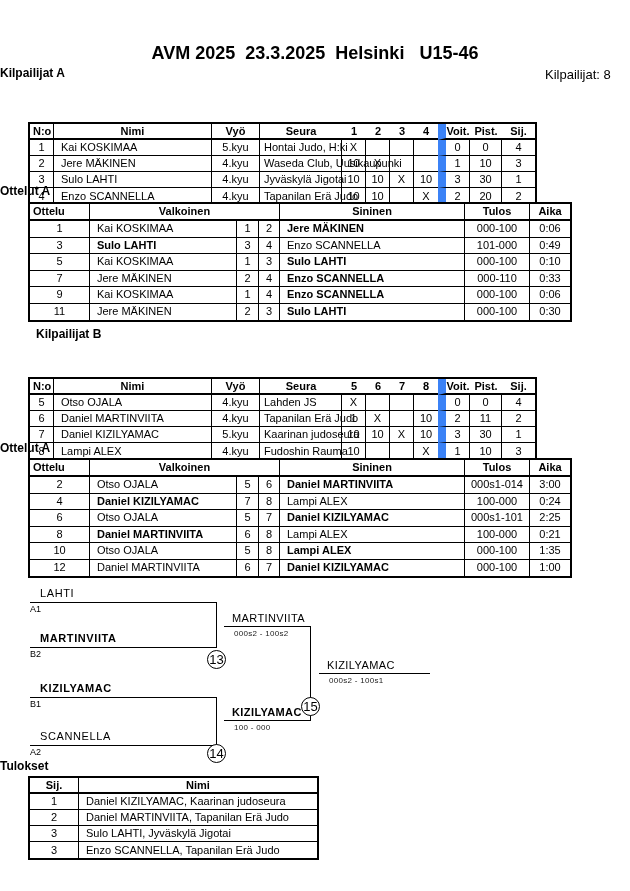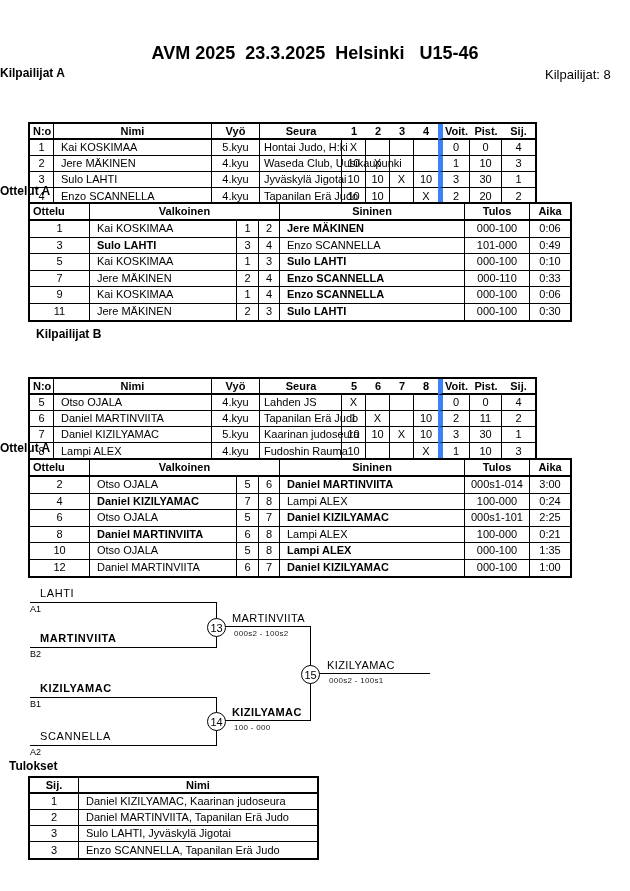--- a/index.html
+++ b/index.html
@@ -6,53 +6,53 @@
   .page{position:relative;width:630px;height:886px;background:#ffffff;color:#000;
         font-family:"Liberation Sans", sans-serif;overflow:hidden;}
   .title{position:absolute;left:0;top:43px;width:630px;text-align:center;
          font-size:18px;font-weight:bold;white-space:pre;}
   .count-note{position:absolute;left:545px;top:67px;font-size:13px;}
   .sec-label{position:absolute;font-size:12px;font-weight:bold;text-align:left;}
   .lbl-kilpa{left:0;top:66px;width:498px;}
   .lbl-ott1{left:0;top:184px;width:590px;}
   .lbl-kilpb{left:0;top:327px;width:498px;margin-left:36px;}
   .lbl-ott2{left:0;top:441px;width:590px;}
-  .lbl-tul{left:0;top:759px;width:362px;padding-left:9px;}
+  .lbl-tul{left:0;top:759px;width:362px;}
 
   .tbl{position:absolute;display:grid;border:2px solid #000;background:#fff;font-size:11px;}
   .kilp{grid-template-columns:24px 158px 48px 82px 24px 24px 24px 24px 32px 32px 33px;grid-auto-rows:16px;margin-top:32px;}
   .ott{grid-template-columns:60px 147px 22px 21px 185px 65px 40px;grid-template-rows:17px repeat(6,16.5px);}
   .tul{grid-template-columns:49px 238px;grid-auto-rows:16px;}
   .t-kilpa{left:28px;top:90px;}
   .t-ott1{left:28px;top:202px;}
   .t-kilpb{left:28px;top:345px;}
   .t-ott2{left:28px;top:458px;}
   .t-tul{left:28px;top:776px;}
 
   .cell{display:flex;align-items:center;justify-content:center;line-height:1;
         white-space:nowrap;overflow:visible;border-right:1px solid #000;border-bottom:1px solid #000;}
   .cl{justify-content:flex-start;padding-left:7px;}
   .tight{padding-left:3px;}
   .pl4{padding-left:4px;}
   .hb{font-weight:bold;border-bottom-width:2px;}
   .nbr{border-right:none;}
   .nb{border-bottom:none;}
-  .thl{border-left:5px solid #3b82f6;}
+  .thl{border-left:8px solid #3b82f6;}
   .b{font-weight:bold;}
   .span3{grid-column:span 3;}
 
   .br-name{position:absolute;font-size:11px;letter-spacing:0.6px;line-height:1;}
   .br-wname{position:absolute;font-size:11px;letter-spacing:0.4px;line-height:1;}
   .br-seed{position:absolute;font-size:9px;line-height:1;}
   .br-score{position:absolute;font-size:8px;color:#222;line-height:1;letter-spacing:0.3px;}
   .br-line{position:absolute;height:1px;background:#000;}
   .br-vline{position:absolute;width:1px;background:#000;}
   .br-circle{position:absolute;width:17px;height:17px;border:1px solid #000;border-radius:50%;
              background:#fff;display:flex;align-items:center;justify-content:center;
-             font-size:11px;z-index:2;}
+             font-size:13px;z-index:2;margin-top:32px;}
 </style>
 </head>
 <body>
 
 <div class="page">
 
   <div class="title">AVM 2025  23.3.2025  Helsinki   U15-46</div>
   <div class="count-note">Kilpailijat: 8</div>
 
   <div class="sec-label lbl-kilpa">Kilpailijat A</div>

